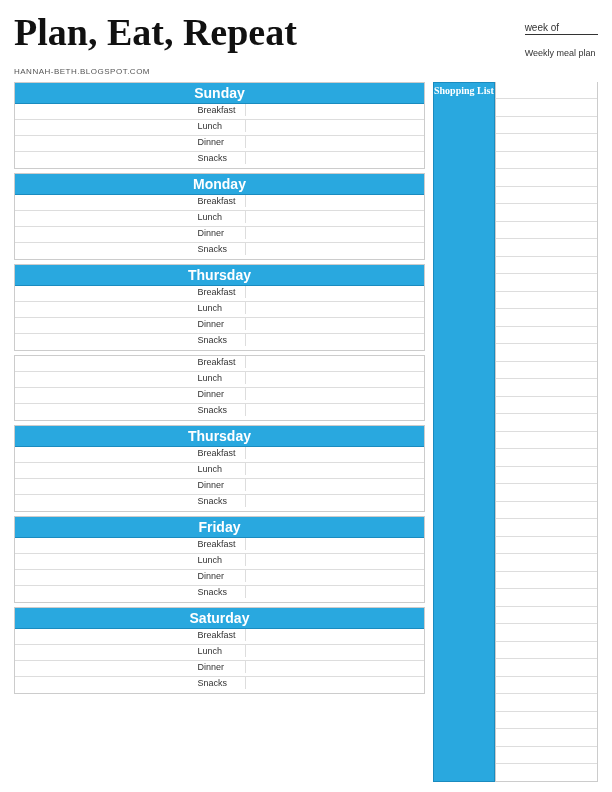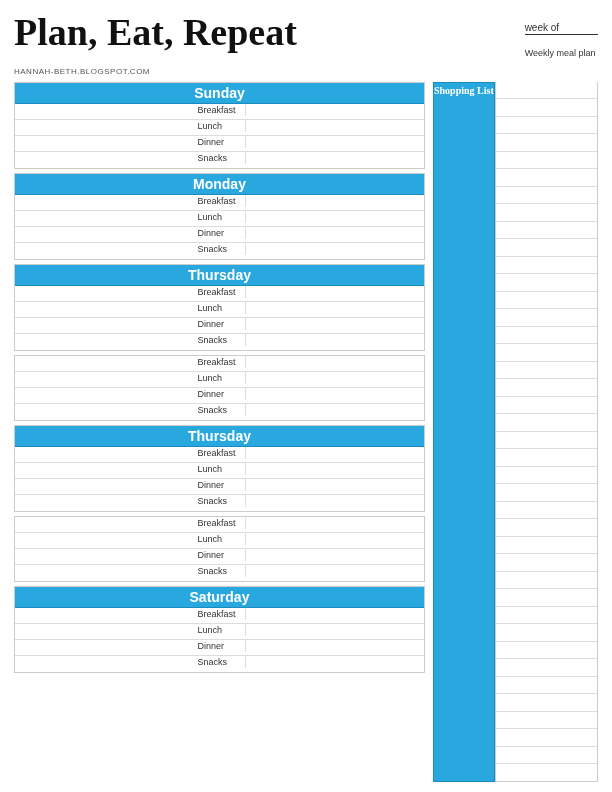--- a/index.html
+++ b/index.html
@@ -240,20 +240,21 @@
           <div class="meal-row">
             <div class="meal-label">Dinner</div>
             <div class="meal-input"></div>
           </div>
           <div class="meal-row">
             <div class="meal-label">Snacks</div>
             <div class="meal-input"></div>
           </div>
         </div>
         <div class="day-block">
+          <div class="day-header">Friday</div>
           <div class="meal-row">
             <div class="meal-label">Breakfast</div>
             <div class="meal-input"></div>
           </div>
           <div class="meal-row">
             <div class="meal-label">Lunch</div>
             <div class="meal-input"></div>
           </div>
           <div class="meal-row">
             <div class="meal-label">Dinner</div>

